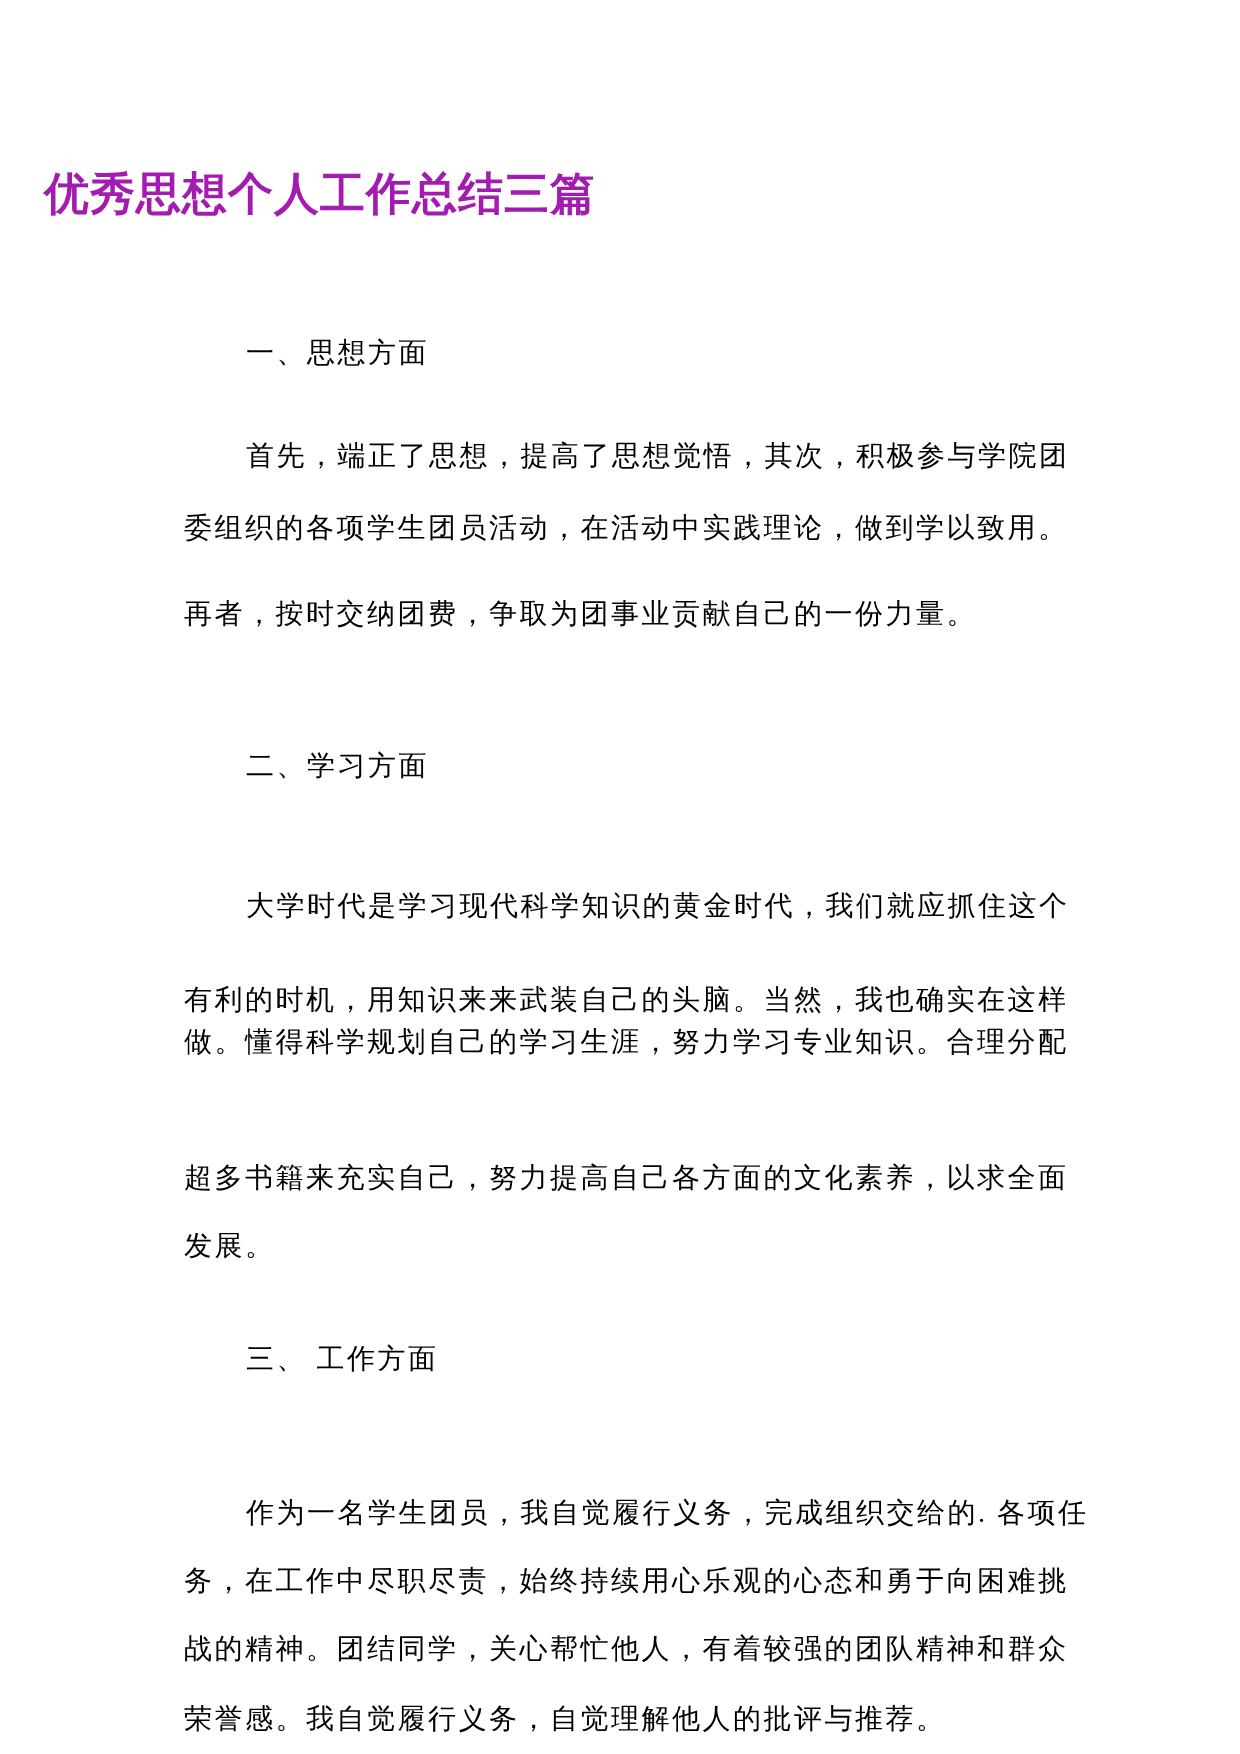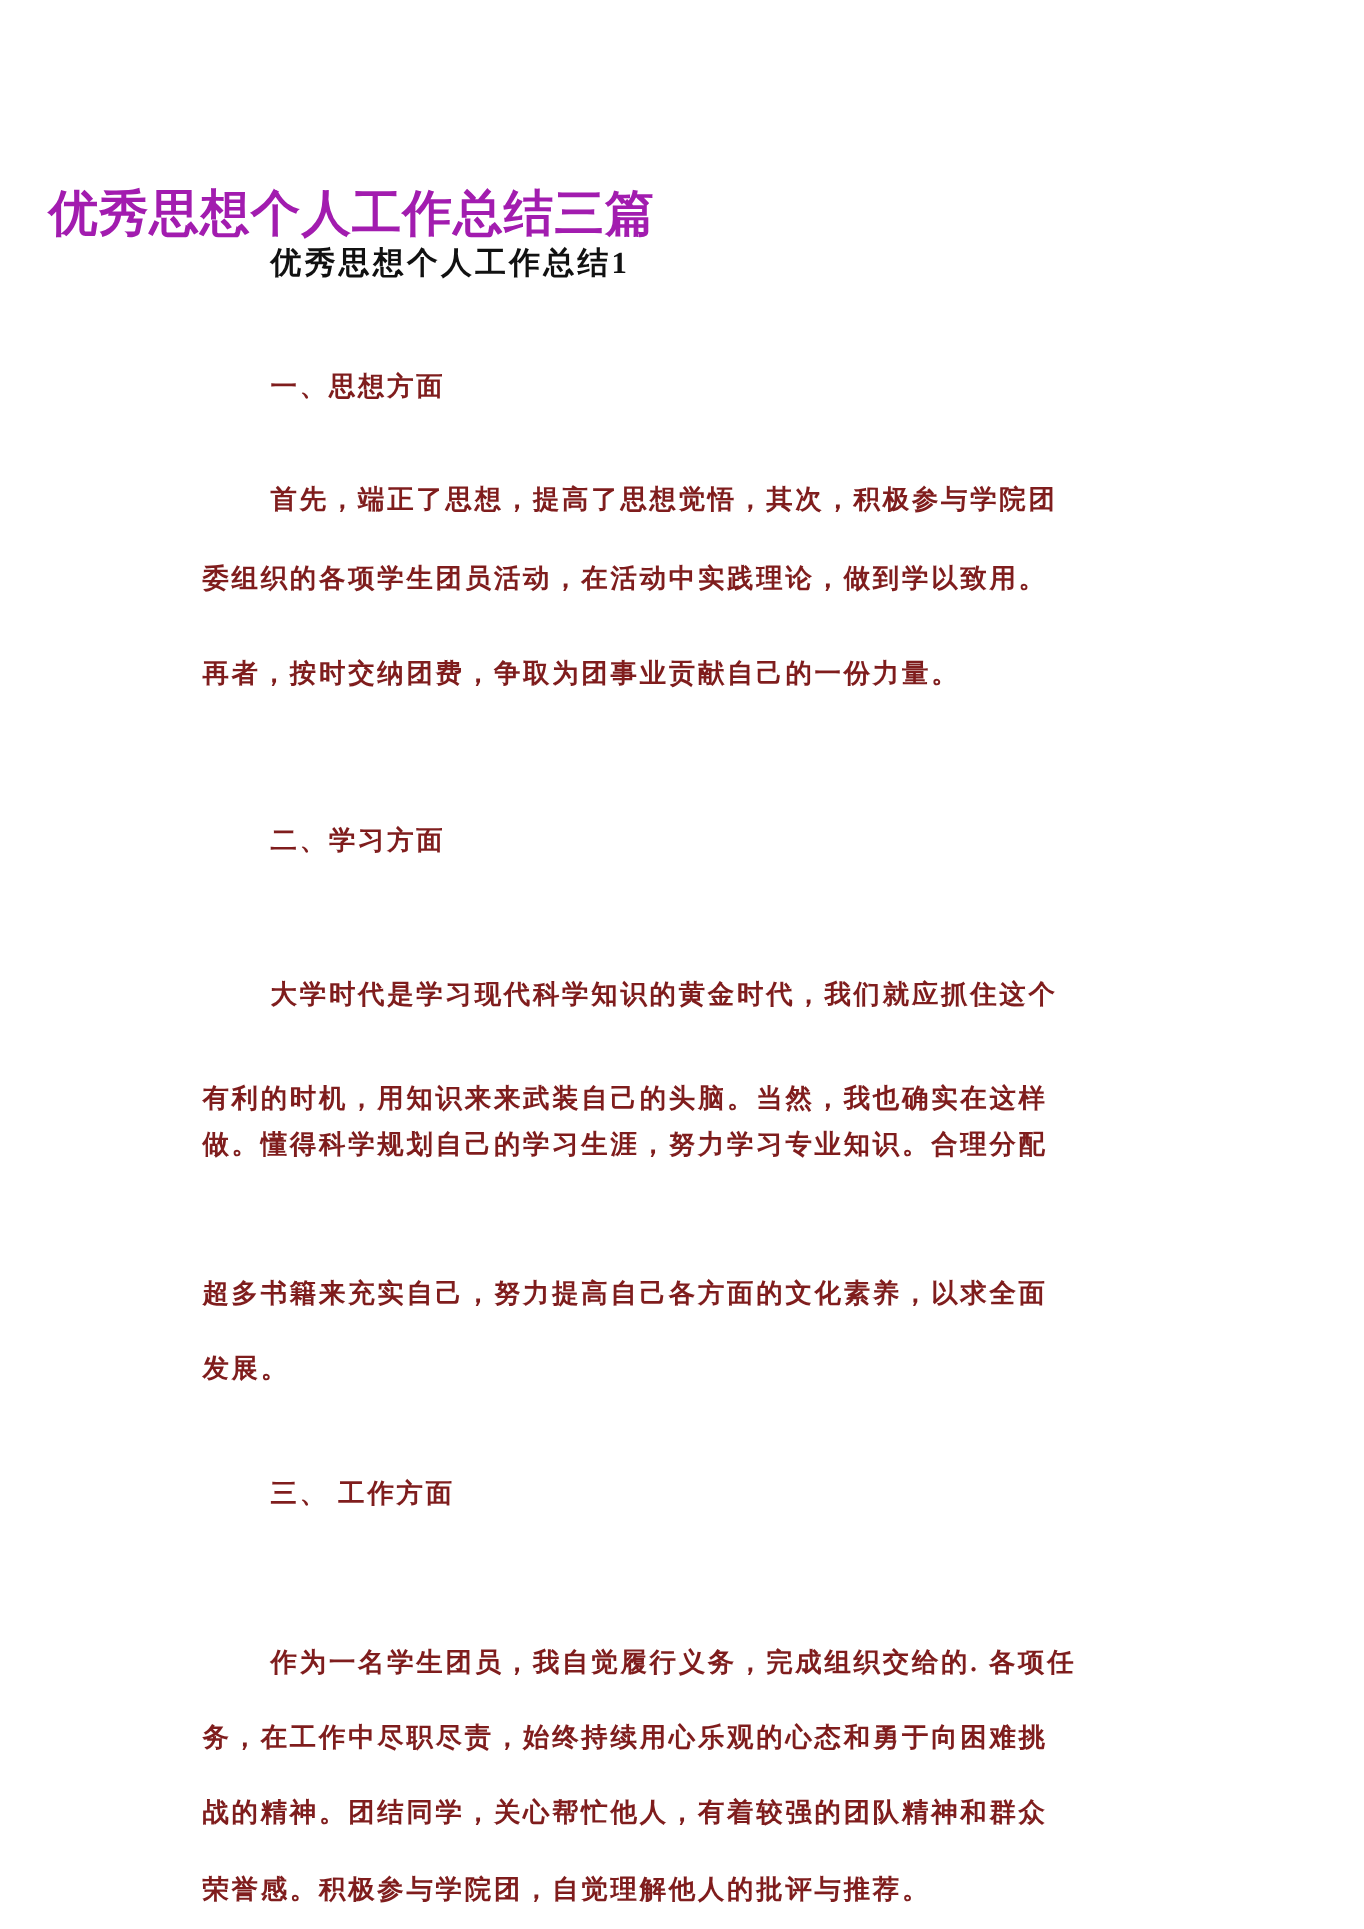--- a/index.html
+++ b/index.html
@@ -37,54 +37,53 @@
     font-size: 28px;
     line-height: 32px;
     font-weight: 700;
     color: #111111;
     letter-spacing: 3px;
     white-space: nowrap;
   }
   .line {
     position: absolute;
     left: 184px;
-    font-size: 24px;
+    font-size: 28px;
     line-height: 31px;
-    font-weight: 700;
-    color: #7f1d1d;
+    font-weight: 400;
+    color: #000000;
     letter-spacing: 2.5px;
     white-space: nowrap;
   }
   .indent {
     left: 246px;
   }
   .heading {
     left: 246px;
   }
 </style>
 </head>
 <body>
 
 <div class="page">
 
   <div class="doc-title">优秀思想个人工作总结三篇</div>
 
-  <div class="doc-subtitle">优秀思想个人工作总结1</div>
 
   <div class="line heading" style="top:337px">一、思想方面</div>
   <div class="line indent" style="top:440px">首先，端正了思想，提高了思想觉悟，其次，积极参与学院团</div>
   <div class="line" style="top:512px">委组织的各项学生团员活动，在活动中实践理论，做到学以致用。</div>
   <div class="line" style="top:598px">再者，按时交纳团费，争取为团事业贡献自己的一份力量。</div>
 
   <div class="line heading" style="top:750px">二、学习方面</div>
   <div class="line indent" style="top:890px">大学时代是学习现代科学知识的黄金时代，我们就应抓住这个</div>
   <div class="line" style="top:984px">有利的时机，用知识来来武装自己的头脑。当然，我也确实在这样</div>
   <div class="line" style="top:1026px">做。懂得科学规划自己的学习生涯，努力学习专业知识。合理分配</div>
   <div class="line" style="top:1162px">超多书籍来充实自己，努力提高自己各方面的文化素养，以求全面</div>
   <div class="line" style="top:1230px">发展。</div>
 
   <div class="line heading" style="top:1343px">三、 工作方面</div>
   <div class="line indent" style="top:1497px">作为一名学生团员，我自觉履行义务，完成组织交给的. 各项任</div>
   <div class="line" style="top:1565px">务，在工作中尽职尽责，始终持续用心乐观的心态和勇于向困难挑</div>
   <div class="line" style="top:1633px">战的精神。团结同学，关心帮忙他人，有着较强的团队精神和群众</div>
-  <div class="line" style="top:1703px">荣誉感。积极参与学院团，自觉理解他人的批评与推荐。</div>
+  <div class="line" style="top:1703px">荣誉感。我自觉履行义务，自觉理解他人的批评与推荐。</div>
 
 </div>
 
 </body></html>

